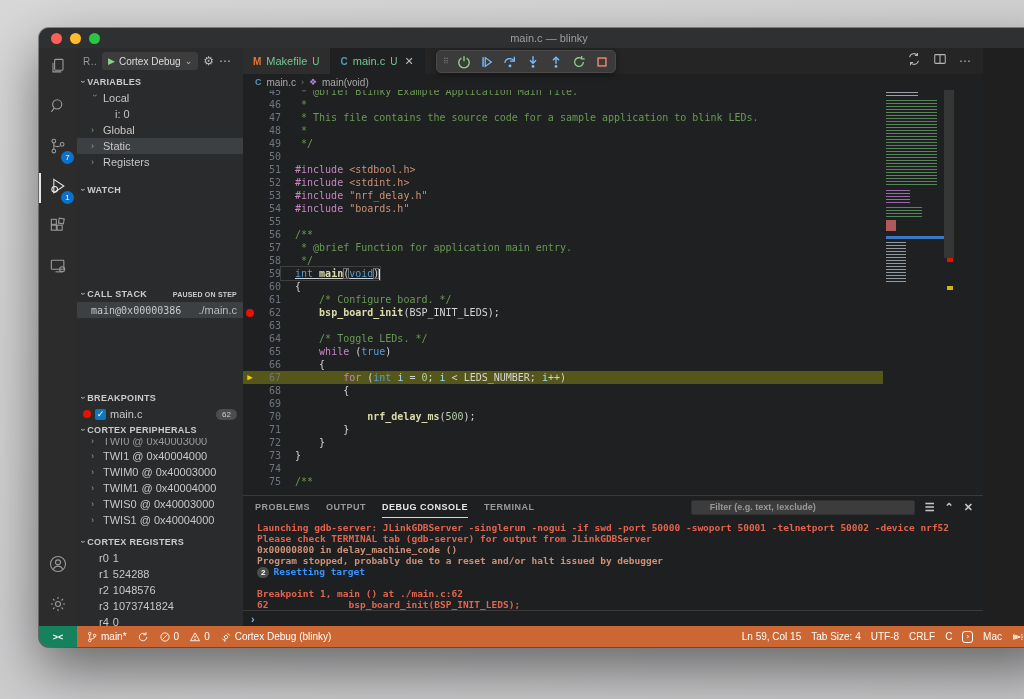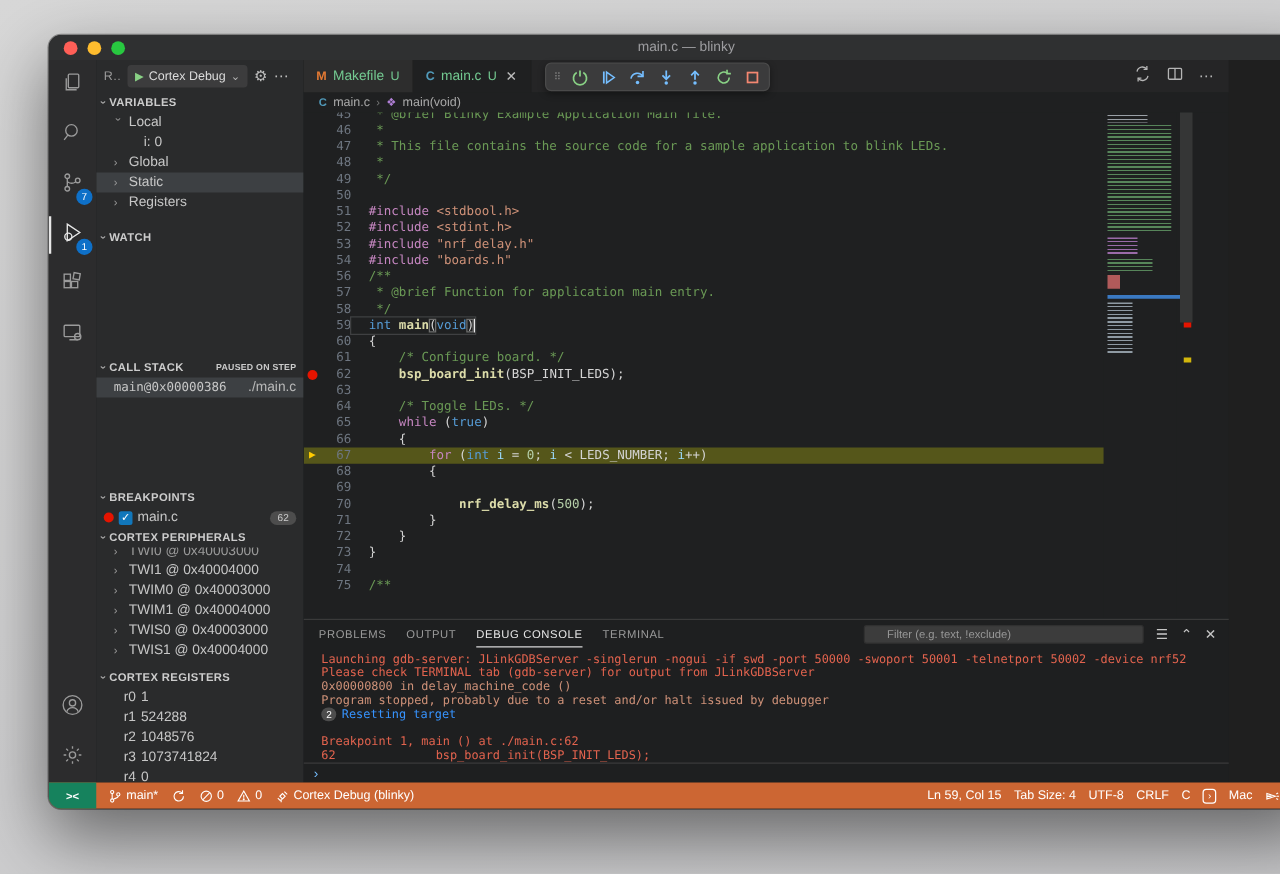--- a/index.html
+++ b/index.html
@@ -76,37 +76,37 @@
   .cube { color:#b180d7; font-size:9px; }
 
   
   .code-area { position:absolute; left:0; top:42px; right:0; height:405px; overflow:hidden; background:#1f2021; }
   .code-scroll { position:absolute; left:0; top:-5px; right:100px; }
   .code-row { position:relative; height:13px; display:flex; font-family:"DejaVu Sans Mono", monospace; font-size:10px; line-height:13px; white-space:pre; }
   .gut { width:14px; flex:none; display:flex; align-items:center; justify-content:center; }
   .lnum { width:24px; flex:none; text-align:right; color:#6e7681; padding-right:0; }
   .ltext { padding-left:14px; color:#d4d4d4; }
   .code-row.exec { background:#55561a; }
-  .code-row.cur .ltext-wrap { outline:1px solid #3f4042; }
+  .code-row.cur .ltext-wrap { outline:1px solid #3f4042;text-decoration:underline; }
   .bp-dot { width:8px; height:8px; border-radius:50%; background:#e51400; }
   .exec-arrow { color:#ffcc00; font-size:9px; }
   .tk-c { color:#6a9955; } .tk-k { color:#569cd6; } .tk-p { color:#c586c0; } .tk-s { color:#ce9178; }
   .tk-f { color:#dcdcaa; font-weight:bold; } .tk-n { color:#b5cea8; } .tk-v { color:#9cdcfe; } .tk-d { color:#d4d4d4; }
   .tk-bx { color:#d4d4d4; outline:1px solid #6e6e6e; outline-offset:-1px; }
   .cursor { display:inline-block; width:1px; height:11px; background:#e8e8e8; vertical-align:middle; margin-left:0; }
 
   
   .minimap { position:absolute; right:42px; top:42px; width:58px; height:405px; background:#1f2021; }
   .mm-block { position:absolute; left:3px; }
   .scrollbar { position:absolute; right:28px; top:42px; width:12px; height:405px; }
   .sb-thumb { position:absolute; left:1px; top:0; width:10px; height:168px; background:rgba(121,121,121,.25); }
   .ruler-mark { position:absolute; width:6px; height:4px; right:2px; }
 
   
-  .panel { position:absolute; left:0; right:0; top:447px; height:131px; background:#1e1f20; border-top:1px solid #3a3a3a; }
+  .panel { position:absolute; left:0; right:0; top:447px; height:131px; background:#1e1f20; border-top:1px solid #3a3a3a;font-weight:bold; }
   .panel-tabs { position:absolute; left:0; right:0; top:0; height:22px; display:flex; align-items:center; padding-left:12px; gap:16px; }
   .ptab { font-size:9px; letter-spacing:.5px; color:#9a9a9a; height:100%; display:flex; align-items:center; cursor:pointer; }
   .ptab.active { color:#e7e7e7; border-bottom:1px solid #d7d7d7; }
   .panel-right { margin-left:auto; display:flex; align-items:center; gap:10px; padding-right:10px; }
   .filter { width:224px; height:15px; background:#3c3c3c; border:1px solid #303030; border-radius:2px; color:#989898;
             font-size:9px; display:flex; align-items:center; padding:0 18px; }
   .picon { color:#c5c5c5; font-size:11px; cursor:pointer; }
   .console { position:absolute; left:0; right:0; top:24px; bottom:16px; padding:2px 0 0 14px; font-family:"DejaVu Sans Mono", monospace; font-size:9.5px; overflow:hidden; }
   .con-line { height:11px; line-height:11px; white-space:pre; }
   .cl-red { color:#e2634e; } .cl-orange { color:#ce9178; } .cl-blue { color:#3794ff; } .cl-plain { color:#cccccc; }
@@ -419,20 +419,21 @@
             <div class="code-row"><span class="gut"></span><span class="lnum">45</span><span class="ltext ltext-wrap"><span class="tk-c"> * @brief Blinky Example Application Main file.</span></span></div>
             <div class="code-row"><span class="gut"></span><span class="lnum">46</span><span class="ltext ltext-wrap"><span class="tk-c"> *</span></span></div>
             <div class="code-row"><span class="gut"></span><span class="lnum">47</span><span class="ltext ltext-wrap"><span class="tk-c"> * This file contains the source code for a sample application to blink LEDs.</span></span></div>
             <div class="code-row"><span class="gut"></span><span class="lnum">48</span><span class="ltext ltext-wrap"><span class="tk-c"> *</span></span></div>
             <div class="code-row"><span class="gut"></span><span class="lnum">49</span><span class="ltext ltext-wrap"><span class="tk-c"> */</span></span></div>
             <div class="code-row"><span class="gut"></span><span class="lnum">50</span><span class="ltext ltext-wrap"></span></div>
             <div class="code-row"><span class="gut"></span><span class="lnum">51</span><span class="ltext ltext-wrap"><span class="tk-p">#include</span><span class="tk-d"> </span><span class="tk-s">&lt;stdbool.h&gt;</span></span></div>
             <div class="code-row"><span class="gut"></span><span class="lnum">52</span><span class="ltext ltext-wrap"><span class="tk-p">#include</span><span class="tk-d"> </span><span class="tk-s">&lt;stdint.h&gt;</span></span></div>
             <div class="code-row"><span class="gut"></span><span class="lnum">53</span><span class="ltext ltext-wrap"><span class="tk-p">#include</span><span class="tk-d"> </span><span class="tk-s">"nrf_delay.h"</span></span></div>
             <div class="code-row"><span class="gut"></span><span class="lnum">54</span><span class="ltext ltext-wrap"><span class="tk-p">#include</span><span class="tk-d"> </span><span class="tk-s">"boards.h"</span></span></div>
+            <div class="code-row"><span class="gut"></span><span class="lnum">55</span><span class="ltext ltext-wrap"></span></div>
             <div class="code-row"><span class="gut"></span><span class="lnum">56</span><span class="ltext ltext-wrap"><span class="tk-c">/**</span></span></div>
             <div class="code-row"><span class="gut"></span><span class="lnum">57</span><span class="ltext ltext-wrap"><span class="tk-c"> * @brief Function for application main entry.</span></span></div>
             <div class="code-row"><span class="gut"></span><span class="lnum">58</span><span class="ltext ltext-wrap"><span class="tk-c"> */</span></span></div>
             <div class="code-row cur"><span class="gut"></span><span class="lnum">59</span><span class="ltext ltext-wrap"><span class="tk-k">int</span><span class="tk-d"> </span><span class="tk-f">main</span><span class="tk-bx">(</span><span class="tk-k">void</span><span class="tk-bx">)</span><span class="cursor"></span></span></div>
             <div class="code-row"><span class="gut"></span><span class="lnum">60</span><span class="ltext ltext-wrap"><span class="tk-d">{</span></span></div>
             <div class="code-row"><span class="gut"></span><span class="lnum">61</span><span class="ltext ltext-wrap"><span class="tk-d">    </span><span class="tk-c">/* Configure board. */</span></span></div>
             <div class="code-row"><span class="gut"><span class="bp-dot"></span></span><span class="lnum">62</span><span class="ltext ltext-wrap"><span class="tk-d">    </span><span class="tk-f">bsp_board_init</span><span class="tk-d">(BSP_INIT_LEDS);</span></span></div>
             <div class="code-row"><span class="gut"></span><span class="lnum">63</span><span class="ltext ltext-wrap"></span></div>
             <div class="code-row"><span class="gut"></span><span class="lnum">64</span><span class="ltext ltext-wrap"><span class="tk-d">    </span><span class="tk-c">/* Toggle LEDs. */</span></span></div>
             <div class="code-row"><span class="gut"></span><span class="lnum">65</span><span class="ltext ltext-wrap"><span class="tk-d">    </span><span class="tk-p">while</span><span class="tk-d"> (</span><span class="tk-k">true</span><span class="tk-d">)</span></span></div>

